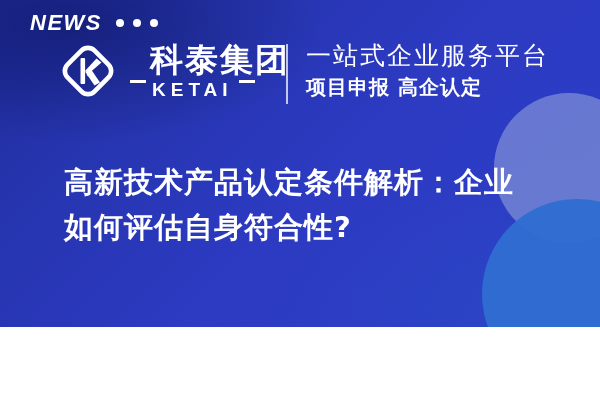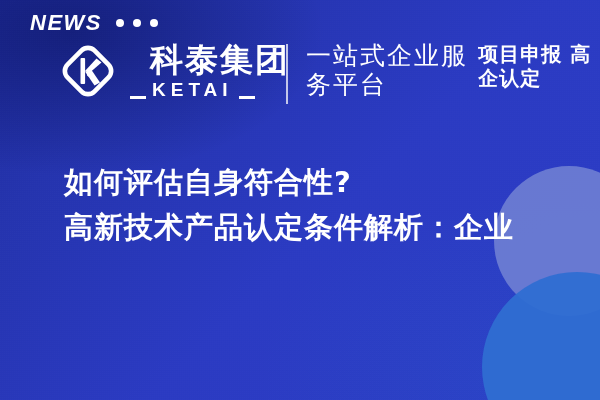--- a/index.html
+++ b/index.html
@@ -4,21 +4,21 @@
 <style>
   html, body {
     margin: 0;
     padding: 0;
     background: #ffffff;
   }
 
   #banner {
     position: relative;
     width: 600px;
-    height: 400px;
+    height: 327px;
     overflow: hidden;
     font-family: "Liberation Sans", "DejaVu Sans", sans-serif;
     background: #2637bd;
   }
 
   
   .bg-base {
     position: absolute;
     inset: 0;
     background: linear-gradient(135deg, #1d2a9c 0%, #2433ae 22%, #2a3ac2 55%, #2b3cc6 100%);
@@ -110,21 +110,21 @@
     color: #ffffff;
     font-size: 33px;
     font-weight: bold;
     letter-spacing: 2px;
     line-height: 1.05;
     font-family: "DejaVu Sans", "Liberation Sans", sans-serif;
     margin-left: 20px;
   }
   .logo-en-row {
     display: flex;
-    align-items: flex-end;
+    align-items: flex-start;
     gap: 6px;
     margin-top: 2px;
   }
   .logo-rule {
     display: block;
     height: 3px;
     width: 16px;
     background: #ffffff;
     flex: none;
   }
@@ -143,20 +143,21 @@
     width: 2px;
     height: 60px;
     background: rgba(255,255,255,.72);
   }
 
   .tagline {
     position: absolute;
     left: 306px;
     top: 42px;
     display: flex;
+    flex-direction: column;
     gap: 4px;
   }
   .tagline-main {
     color: #ffffff;
     font-size: 25px;
     letter-spacing: 2px;
     line-height: 1.15;
     font-family: "DejaVu Sans", "Liberation Sans", sans-serif;
   }
   .tagline-sub {
@@ -231,17 +232,17 @@
   </div>
 
   <div class="brand-divider"></div>
 
   <div class="tagline">
     <span class="tagline-main">一站式企业服务平台</span>
     <span class="tagline-sub">项目申报 高企认定</span>
   </div>
 
   <div class="headline">
+    <div class="headline-line">高新技术产品认定条件解析：企业</div>
     <div class="headline-line">如何评估自身符合性?</div>
-    <div class="headline-line">高新技术产品认定条件解析：企业</div>
   </div>
 
 </div>
 
 </body></html>

